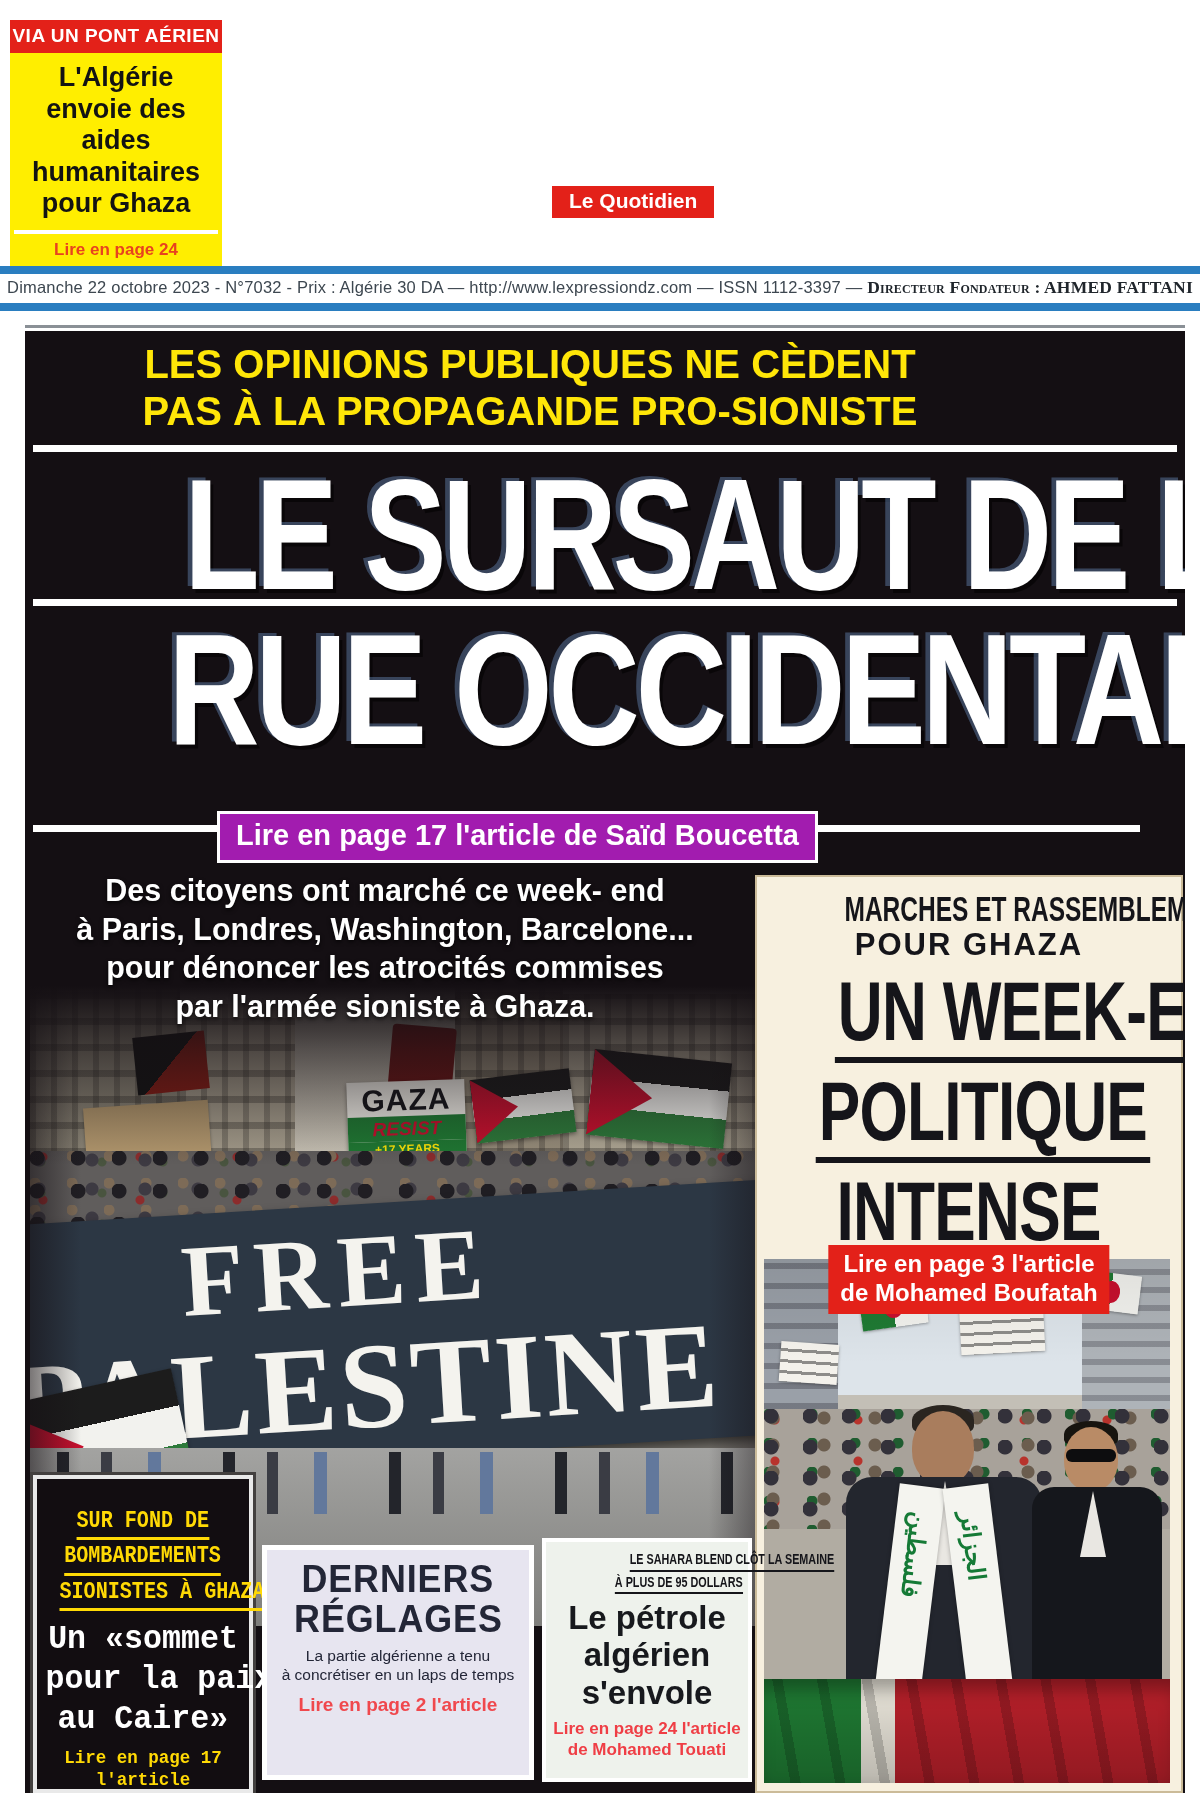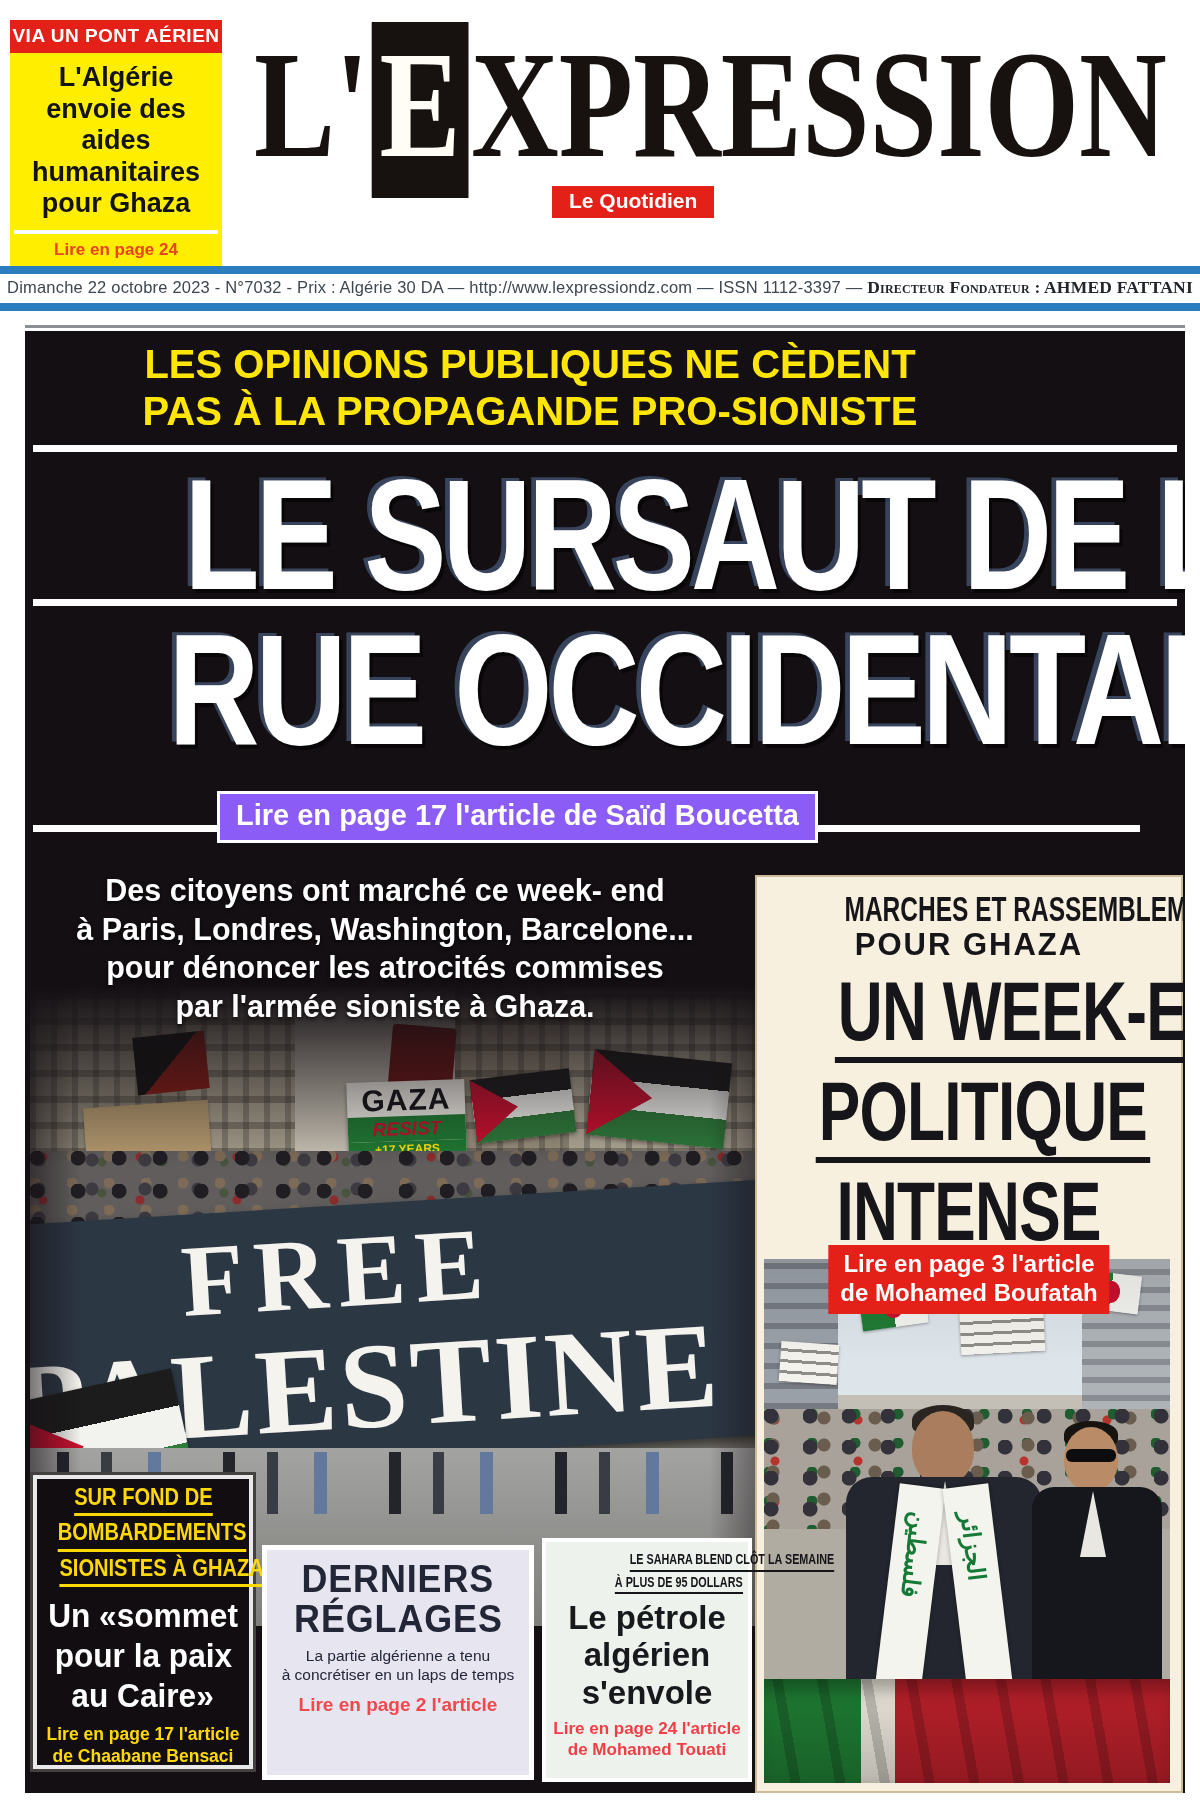--- a/index.html
+++ b/index.html
@@ -37,21 +37,21 @@
   
   .black-area{position:absolute;left:25px;top:331px;width:1160px;height:1462px;
               background:#140f13;overflow:hidden;}
   .kicker{position:absolute;top:10px;left:0;width:1010px;text-align:center;color:#ffe608;
           font-weight:bold;font-size:40px;line-height:1.18;}
   .wrule{position:absolute;left:8px;width:1144px;height:7px;background:#fff;}
   .hl{position:absolute;left:0;width:100%;text-align:center;color:#fff;font-weight:bold;
       line-height:.95;}
   .hl .sqz{font-size:158px;letter-spacing:-5px;
       text-shadow:-6px -3px 0 rgba(115,155,210,.38),4px 4px 0 rgba(0,0,0,.55);}
-  .redbar{position:absolute;top:460px;left:192px;background:#8b5cf6;border:3px solid #fff;
+  .redbar{position:absolute;top:480px;left:192px;background:#a21caf;border:3px solid #fff;
           color:#fff;font-weight:bold;font-size:29px;padding:5px 16px 8px;white-space:nowrap;z-index:4;}
   .midrule{top:494px;left:8px;width:1107px;z-index:3;}
   .lede{position:absolute;top:540px;left:15px;width:690px;text-align:center;color:#fff;
         font-weight:bold;font-size:30.5px;line-height:1.27;
         text-shadow:0 2px 4px rgba(0,0,0,.75);z-index:5;}
 
   
   .photo-main{position:absolute;left:5px;top:655px;width:730px;height:640px;overflow:hidden;
               background:#6f6c66;}
   .pm-sky{position:absolute;left:0;top:0;width:730px;height:195px;
@@ -153,22 +153,22 @@
   .drape{position:absolute;left:-8px;bottom:0;width:422px;height:104px;
     background:linear-gradient(90deg,#1f7a33 0 25%,#e9e5da 25% 33%,#b8202a 33% 100%);
     box-shadow:inset 0 10px 18px rgba(0,0,0,.35);}
   .drape i{position:absolute;left:0;top:0;width:100%;height:100%;display:block;
     background:repeating-linear-gradient(80deg,transparent 0 34px,rgba(0,0,0,.18) 34px 44px);}
   .pr-shade{position:absolute;left:0;top:0;width:406px;height:524px;pointer-events:none;
     background:linear-gradient(rgba(0,0,0,.08),transparent 20%,transparent 80%,rgba(0,0,0,.2));}
 
   
   .sumbox{position:absolute;left:8px;top:1144px;width:212px;height:284px;background:#120d11;
-          border:4px solid #e9e9e9;box-shadow:0 0 0 3px #43403f;text-align:center;padding-top:2px;
-          box-sizing:content-box;}
+          border:4px solid #e9e9e9;box-shadow:0 0 0 3px #43403f;text-align:center;padding-top:26px;
+          box-sizing:content-box;font-family:Liberation Mono, monospace;}
   .sb-k{color:#ffd905;font-weight:bold;line-height:1.28;}
   .sb-k .sqz{font-size:24.5px;transform:scaleX(.82);border-bottom:3px solid #ffd905;padding-bottom:1px;}
   .sb-t{color:#fff;font-weight:bold;font-size:34px;line-height:1.18;margin-top:8px;}
   .sb-t .sqz{transform:scaleX(.93);}
   .sb-ref{color:#ffd905;font-weight:bold;font-size:17.5px;line-height:1.25;margin-top:9px;}
 
   
   .fiatbox{position:absolute;left:237px;top:1214px;width:262px;height:220px;background:#e7e5f0;
            border:5px solid #fff;text-align:center;padding-top:5px;}
   .fb-k{color:#15151a;font-weight:bold;}
@@ -195,23 +195,20 @@
     <div class="btl-kicker">VIA UN PONT AÉRIEN</div>
     <div class="btl-title">
       <div>L'Algérie envoie des</div>
       <div>aides humanitaires</div>
       <div>pour Ghaza</div>
     </div>
     <div class="btl-rule"></div>
     <div class="btl-ref">Lire en page 24</div>
   </div>
 
-  <div class="masthead">
-    <div class="mh-row"><span>L'</span><span class="mh-ebox">E</span><span>XPRESSION</span></div>
-  </div>
   <div class="quotidien">Le Quotidien</div>
 
   <div class="blueline" style="top:266px"></div>
   <div class="dateline"><span>Dimanche 22 octobre 2023 - N°7032 - Prix : Algérie 30 DA — http://www.lexpressiondz.com — ISSN 1112-3397 — </span><span class="dl-bold">Directeur Fondateur : AHMED FATTANI</span></div>
   <div class="blueline" style="top:303px"></div>
   <div class="grayline"></div>
 
   <div class="black-area">
 
     <div class="kicker">

